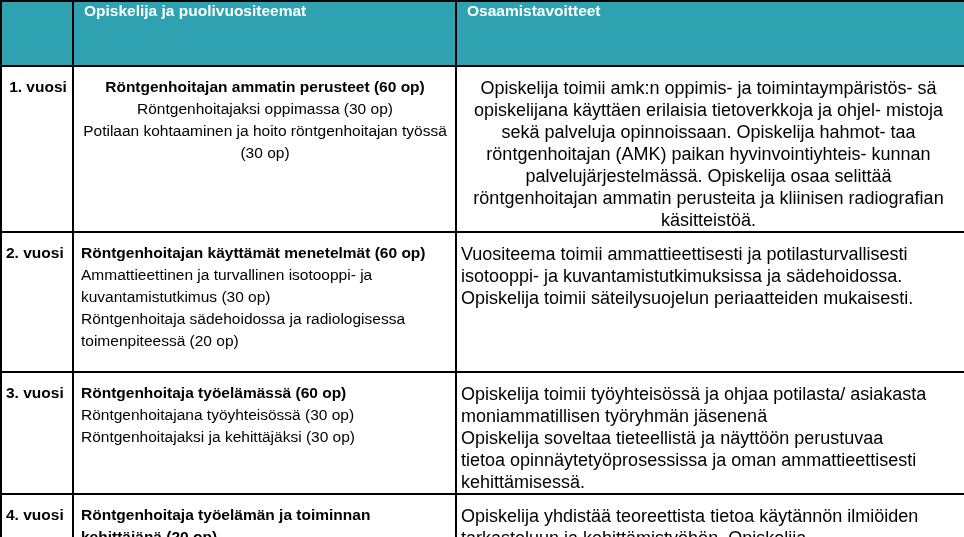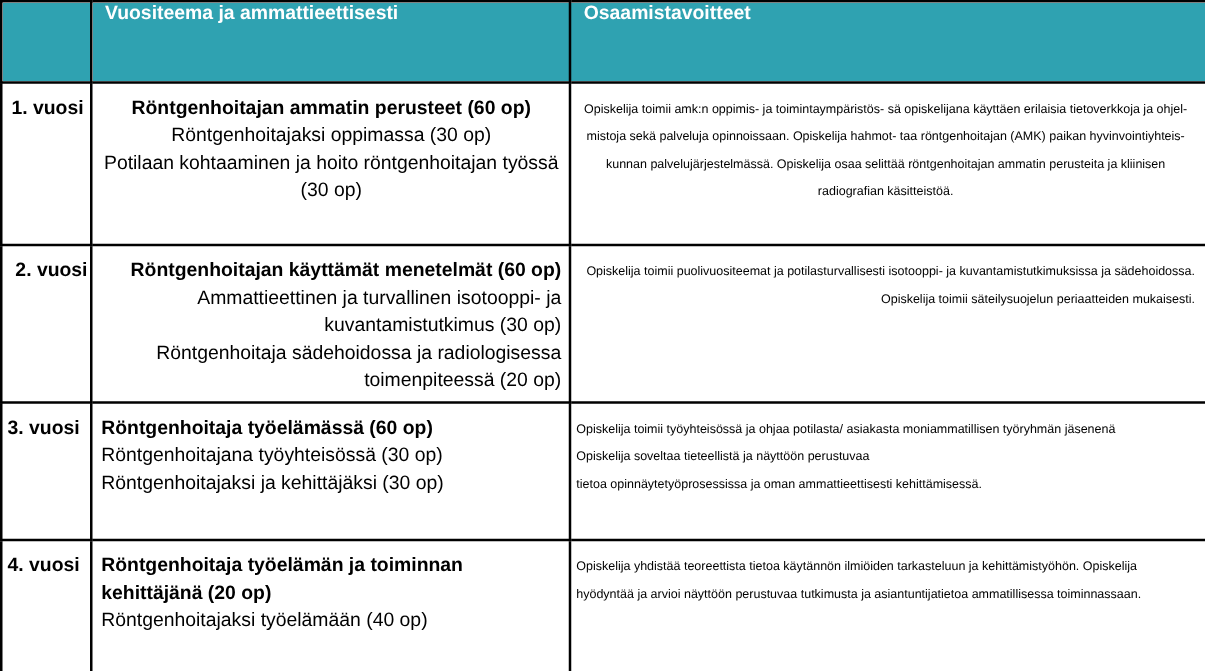--- a/index.html
+++ b/index.html
@@ -25,21 +25,21 @@
     border: 2px solid #000000;
     vertical-align: top;
     overflow: hidden;
   }
   col.c-year  { width: 72px; }
   col.c-theme { width: 383px; }
   col.c-obj   { width: 509px; }
 
   tr.header-row { height: 65px; }
   tr.row-1 { height: 130px; text-align: center; }
-  tr.row-2 { height: 126px; text-align: right; }
+  tr.row-2 { height: 140px; }
   tr.row-3 { height: 110px; }
   tr.row-4 { height: 106px; }
 
   th.head-cell {
     background: #2fa2b1;
     color: #ffffff;
     font-size: 15.5px;
     font-weight: bold;
     text-align: left;
     vertical-align: middle;
@@ -61,21 +61,21 @@
     margin-left: 25px;
   }
   .theme-title {
     font-weight: bold;
   }
   .subthemes {
     white-space: pre-line;
   }
   td.obj-cell {
     padding: 10px 8px 0 4px;
-    font-size: 10px;
+    font-size: 18px;
     line-height: 22px;
     border-radius: 17px;
   }
   .objectives {
     white-space: pre-line;
   }
 </style>
 </head>
 <body>
 
@@ -83,21 +83,21 @@
   <table class="curriculum">
     <colgroup>
       <col class="c-year">
       <col class="c-theme">
       <col class="c-obj">
     </colgroup>
 
     <tbody>
         <tr class="header-row">
       <th class="head-cell corner"></th>
-      <th class="head-cell">Vuositeema ja ammattieettisesti</th>
+      <th class="head-cell">Opiskelija ja puolivuositeemat</th>
       <th class="head-cell">Osaamistavoitteet</th>
     </tr>
 
     <tr class="row-1">
       <td class="year-cell">1. vuosi</td>
       <td class="theme-cell">
         <div class="theme-title">Röntgenhoitajan ammatin perusteet (60 op)</div>
         <div class="subthemes">Röntgenhoitajaksi oppimassa (30 op)
 Potilaan kohtaaminen ja hoito röntgenhoitajan työssä (30 op)</div>
       </td>
@@ -107,21 +107,21 @@
     </tr>
 
     <tr class="row-2">
       <td class="year-cell">2. vuosi</td>
       <td class="theme-cell">
         <div class="theme-title">Röntgenhoitajan käyttämät menetelmät (60 op)</div>
         <div class="subthemes">Ammattieettinen ja turvallinen isotooppi- ja kuvantamistutkimus (30 op)
 Röntgenhoitaja sädehoidossa ja radiologisessa toimenpiteessä (20 op)</div>
       </td>
       <td class="obj-cell">
-        <div class="objectives">Opiskelija toimii puolivuositeemat ja potilasturvallisesti isotooppi- ja kuvantamistutkimuksissa ja sädehoidossa. Opiskelija toimii säteilysuojelun periaatteiden mukaisesti.</div>
+        <div class="objectives">Vuositeema toimii ammattieettisesti ja potilasturvallisesti isotooppi- ja kuvantamistutkimuksissa ja sädehoidossa. Opiskelija toimii säteilysuojelun periaatteiden mukaisesti.</div>
       </td>
     </tr>
 
     <tr class="row-3">
       <td class="year-cell">3. vuosi</td>
       <td class="theme-cell">
         <div class="theme-title">Röntgenhoitaja työelämässä (60 op)</div>
         <div class="subthemes">Röntgenhoitajana työyhteisössä (30 op)
 Röntgenhoitajaksi ja kehittäjäksi (30 op)</div>
       </td>

